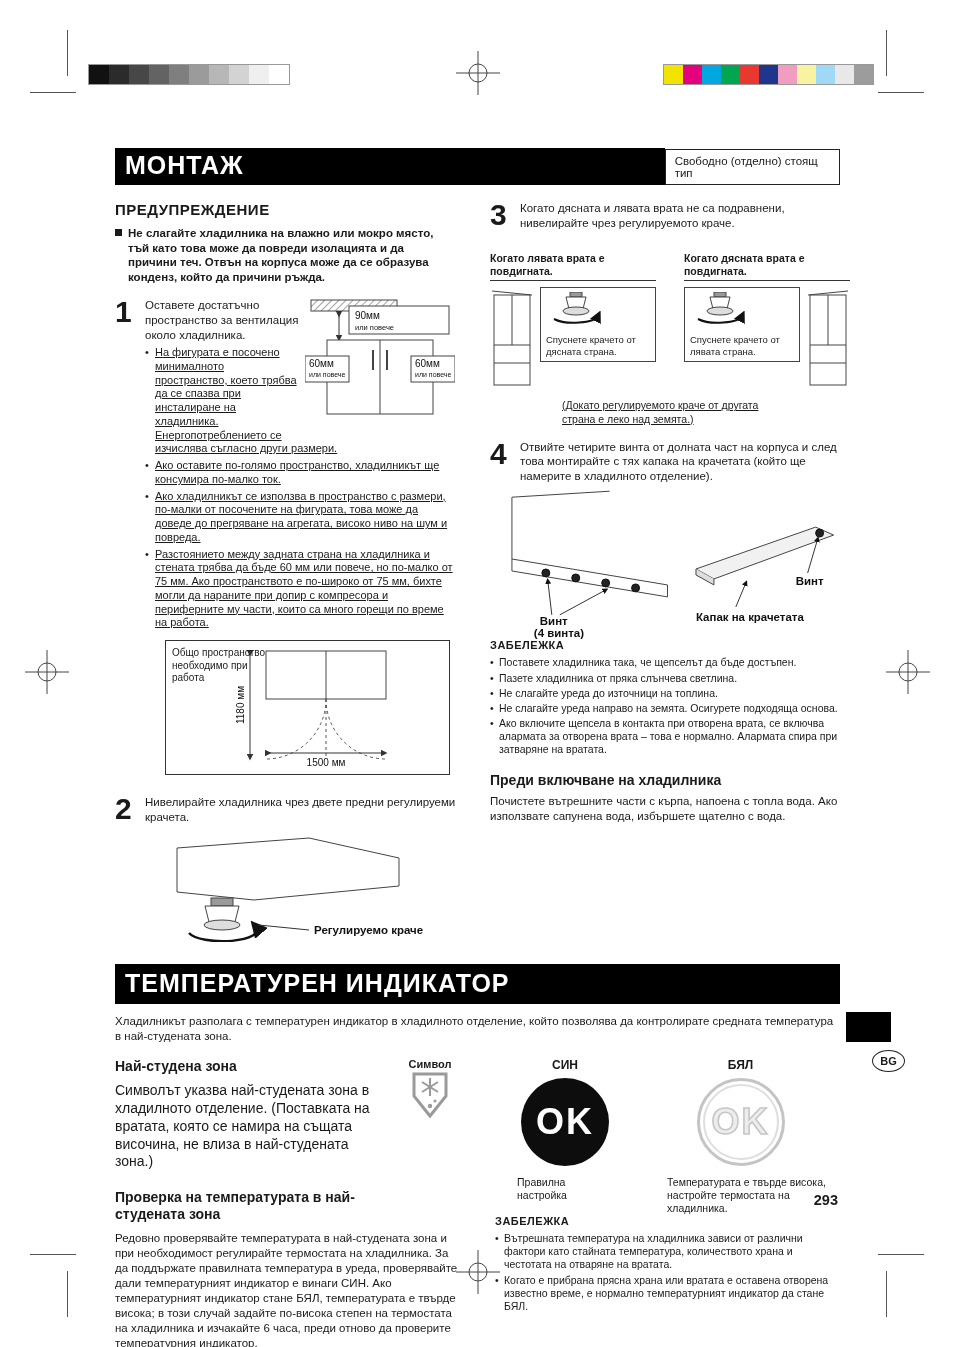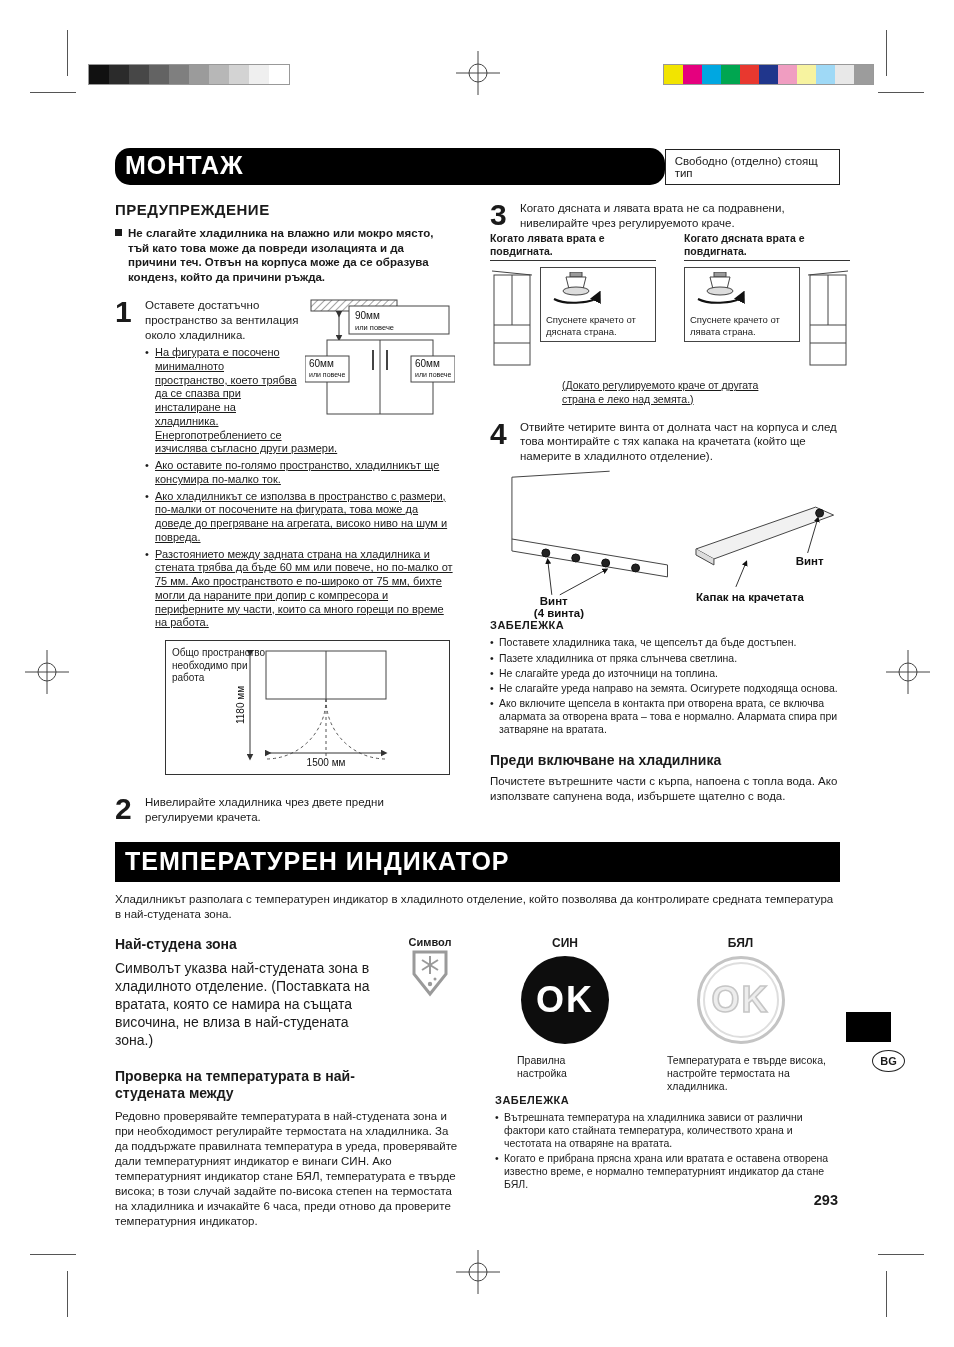--- a/index.html
+++ b/index.html
@@ -17,21 +17,21 @@
   .calib-color i { width:19px; }
   .cropline { position:absolute; background:#555; }
   .regmark { position:absolute; width:44px; height:44px; }
   .regmark line { stroke:#444; stroke-width:1; }
   .regmark circle { stroke:#444; stroke-width:1; fill:none; }
   
   .content { position:absolute; left:115px; top:148px; width:725px; }
   .masthead { display:flex; align-items:flex-start; justify-content:space-between; }
   .bar-title {
     width:580px; background:#000; color:#fff; font-weight:bold; font-size:25px;
-    letter-spacing:1px; padding:4px 10px 5px 10px; line-height:1.1;border-radius:15px;
+    letter-spacing:1px; padding:4px 10px 5px 10px; line-height:1.1;
   }
   .type-box { border:1px solid #222; font-size:11.5px; padding:5px 9px; margin-top:1px; }
   .cols { display:flex; gap:35px; margin-top:16px; }
   .col-left { width:340px; }
   .col-right { width:350px; }
   h2.warn { font-size:15px; font-weight:bold; letter-spacing:.5px; margin-bottom:8px; }
   .warn-item { display:flex; gap:6px; font-size:11.5px; font-weight:bold; line-height:1.27; }
   .warn-item .sq { flex:0 0 auto; width:7px; height:7px; background:#1a1a1a; margin-top:3px; }
   .step { display:flex; gap:8px; margin-top:14px; }
   .step-num { font-size:30px; font-weight:bold; line-height:.95; width:22px; flex:0 0 auto; }
@@ -41,21 +41,21 @@
   .bullets .bl::before { content:"•"; position:absolute; left:0; top:0; }
   .vent-svg { float:right; margin:0 0 4px 6px; }
   svg text { font-family:"Liberation Sans","DejaVu Sans",sans-serif; fill:#111; }
   .svgt-m { font-size:10px; } .svgt-s { font-size:7.5px; } .svgt-xs { font-size:7px; }
   .lbl-b { font-size:11.5px; font-weight:bold; }
   .space-box { position:relative; width:285px; height:135px; border:1px solid #333; margin:10px 0 4px 20px; clear:both; }
   .space-label { position:absolute; left:6px; top:6px; width:95px; font-size:10px; line-height:1.25; }
   .step2 { margin-top:16px; }
   .step2-fig { margin:8px 0 0 14px; }
   
-  .panels { display:flex; gap:28px; margin-top:2px; }
+  .panels { display:flex; gap:28px; margin-top:22px; }
   .panel { width:169px; }
   .panel-title { font-size:10.5px; font-weight:bold; line-height:1.2; border-bottom:1px solid #333; padding-bottom:3px; min-height:29px; }
   .panel-fig { display:flex; gap:6px; margin-top:6px; align-items:flex-start; }
   .panel-fig.rev { flex-direction:row-reverse; }
   .foot-box { border:1px solid #444; background:#fff; padding:4px 5px; width:116px; }
   .foot-caption { font-size:9.5px; line-height:1.2; margin-top:2px; }
   .step3-note { font-size:10.5px; line-height:1.25; margin:8px 0 0 72px; width:230px;text-decoration:underline; }
   .step4-figs { display:flex; gap:4px; margin-top:6px; }
   h3.note-h { font-size:11px; font-weight:bold; letter-spacing:.5px; margin-top:0; }
   .note-list { font-size:10.5px; line-height:1.25; margin-top:5px; }
@@ -228,20 +228,40 @@
                 <text x="160" y="125" class="svgt-m" text-anchor="middle">1500 мм</text>
               </svg>
             </div>
           </div>
         </div>
 
         <div class="step step2">
           <div class="step-num">2</div>
           <div class="step-body">
             <p>Нивелирайте хладилника чрез двете предни регулируеми крачета.</p>
+            <div class="step2-fig">
+              <svg width="320" height="110" viewBox="0 0 320 110">
+                <defs>
+                  <marker id="ar3" markerWidth="7" markerHeight="7" refX="3.5" refY="3.5" orient="auto">
+                      <path d="M0 0 L7 3.5 L0 7 z" fill="#111"></path>
+                    </marker>
+                </defs>
+                <polyline points="18,16 150,6 240,26" fill="none" stroke="#444"></polyline>
+                <line x1="18" y1="16" x2="18" y2="60" stroke="#444"></line>
+                <line x1="18" y1="60" x2="95" y2="68" stroke="#444"></line>
+                <line x1="240" y1="26" x2="240" y2="54" stroke="#444"></line>
+                <line x1="95" y1="68" x2="240" y2="54" stroke="#444"></line>
+                <rect x="52" y="66" width="22" height="8" fill="#9a9a9a" stroke="#444"></rect>
+                <path d="M46 74 h34 l-4 16 h-26 z" fill="#fff" stroke="#444"></path>
+                <ellipse cx="63" cy="93" rx="18" ry="5" fill="#ddd" stroke="#444"></ellipse>
+                <path d="M30 101 A 34 11 0 0 0 97 95" fill="none" stroke="#111" stroke-width="2.4" marker-end="url(#ar3)"></path>
+                <line x1="150" y1="98" x2="100" y2="93" stroke="#333"></line>
+                <text x="155" y="102" class="lbl-b">Регулируемо краче</text>
+              </svg>
+            </div>
           </div>
         </div>
       </div>
 
       <div class="col-right">
 
         <div class="step" style="margin-top:0">
           <div class="step-num">3</div>
           <div class="step-body">
             <p>Когато дясната и лявата врата не са подравнени, нивелирайте чрез регулируемото краче.</p>
@@ -377,21 +397,21 @@
             <g stroke="#9a9a9a" stroke-width="2">
               <line x1="22" y1="8" x2="22" y2="26"></line>
               <line x1="14" y1="12" x2="30" y2="22"></line>
               <line x1="30" y1="12" x2="14" y2="22"></line>
             </g>
             <circle cx="22" cy="36" r="2.2" fill="#9a9a9a"></circle>
             <circle cx="27" cy="31" r="1.5" fill="#9a9a9a"></circle>
           </svg>
         </div>
         <p class="coldest-text">Символът указва най-студената зона в хладилното отделение. (Поставката на вратата, която се намира на същата височина, не влиза в най-студената зона.)</p>
-        <h3 class="check-h">Проверка на температурата в най-студената между</h3>
+        <h3 class="check-h">Проверка на температурата в най-студената зона</h3>
         <p class="check-text">Редовно проверявайте температурата в най-студената зона и при необходимост регулирайте термостата на хладилника. За да поддържате правилната температура в уреда, проверявайте дали температурният индикатор е винаги СИН. Ако температурният индикатор стане БЯЛ, температурата е твърде висока; в този случай задайте по-висока степен на термостата на хладилника и изчакайте 6 часа, преди отново да проверите температурния индикатор.</p>
       </div>
 
       <div class="temp-right">
         <div class="indicators">
           <div class="ind">
             <div class="ind-label">СИН</div>
             <div class="circle circle-blue">
               <span class="ok ok-white">OK</span>
             </div>

